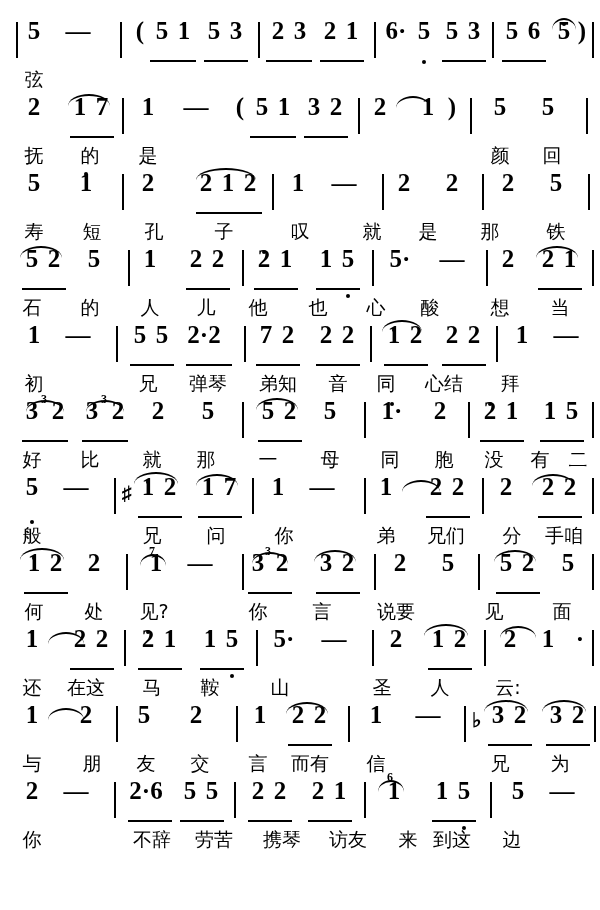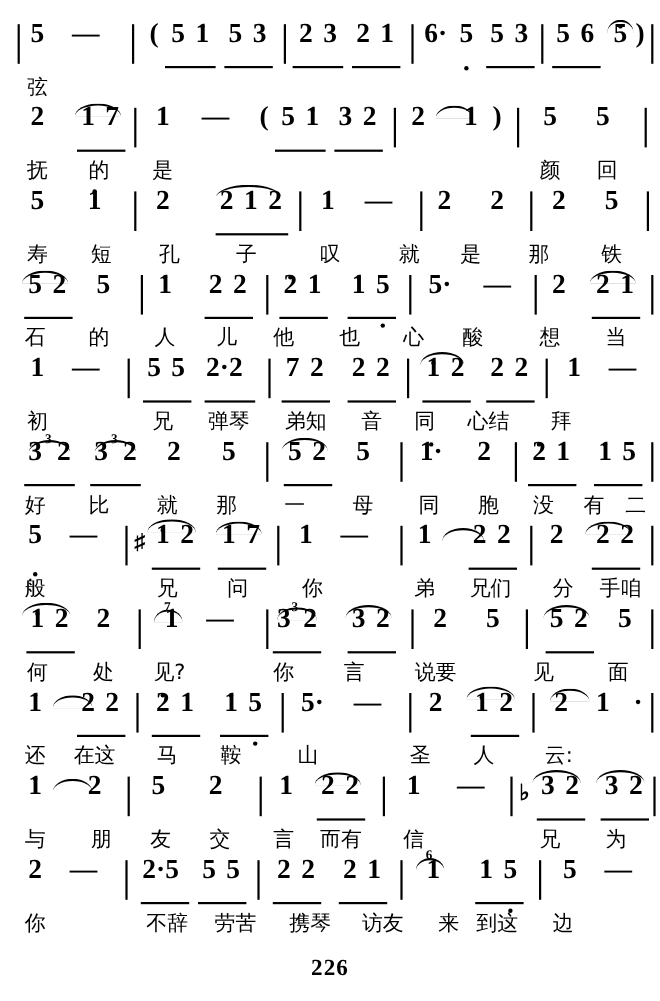--- a/index.html
+++ b/index.html
@@ -568,21 +568,21 @@
       <span class="lyr" style="left:500px;">兄</span>
       <span class="lyr" style="left:560px;">为</span>
     </div>
   </div>
 
   <div class="line" style="position:absolute; left:0; top:776px; width:600px;">
     <div class="notation">
       <span class="tok" style="left:32px;">2</span>
       <span class="tok" style="left:76px;">—</span>
       <span class="bar" style="left:114px;"></span>
-      <span class="tok" style="left:146px;">2·5</span>
+      <span class="tok" style="left:146px;">2·6</span>
       <span class="tok" style="left:190px;">5</span>
       <span class="tok" style="left:212px;">5</span>
       <span class="beam" style="left:128px; top:44px; width:44px;"></span>
       <span class="beam" style="left:180px; top:44px; width:44px;"></span>
       <span class="bar" style="left:234px;"></span>
       <span class="tok" style="left:258px;">2</span>
       <span class="tok" style="left:280px;">2</span>
       <span class="beam" style="left:248px; top:44px; width:44px;"></span>
       <span class="tok" style="left:318px;">2</span>
       <span class="tok" style="left:340px;">1</span>
@@ -605,14 +605,13 @@
       <span class="lyr" style="left:152px;">不辞</span>
       <span class="lyr" style="left:214px;">劳苦</span>
       <span class="lyr" style="left:282px;">携琴</span>
       <span class="lyr" style="left:348px;">访友</span>
       <span class="lyr" style="left:408px;">来</span>
       <span class="lyr" style="left:452px;">到这</span>
       <span class="lyr" style="left:512px;">边</span>
     </div>
   </div>
 
-  <div id="page-number">226</div>
 </div>
 
 </body></html>

